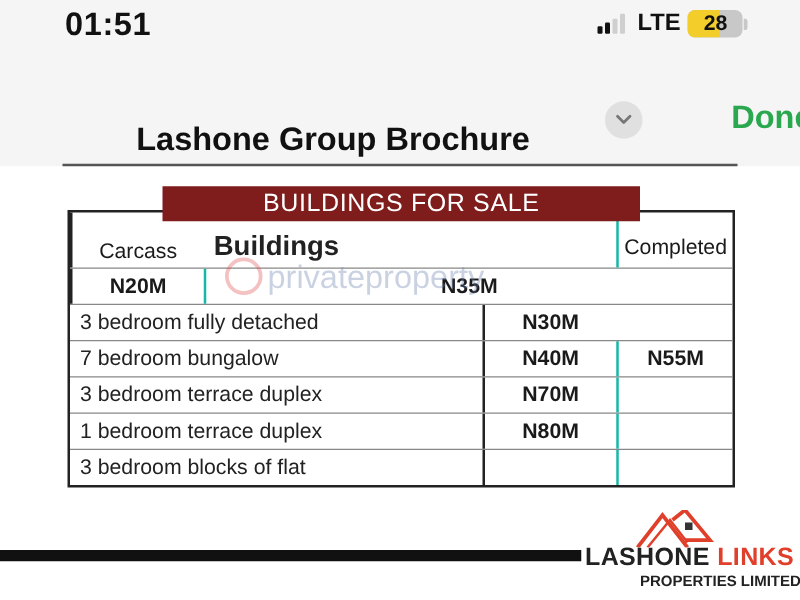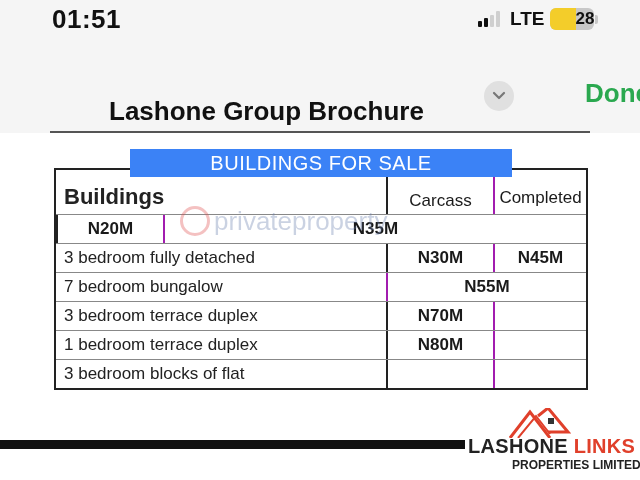--- a/index.html
+++ b/index.html
@@ -6,40 +6,40 @@
   html, body { width: 640px; height: 480px; overflow: hidden; background: #ffffff; }
   body { font-family: "Liberation Sans", "DejaVu Sans", sans-serif; position: relative; }
 
   .top-area { position: absolute; left: 0; top: 0; width: 640px; height: 133px; background: #f5f5f5; }
 
   .status-time { position: absolute; left: 52px; top: 4px; font-size: 26px; font-weight: bold; color: #111; letter-spacing: 0.5px; }
   .status-right { position: absolute; left: 478px; top: 7px; height: 24px; display: flex; align-items: center; gap: 6px; }
   .signal { display: flex; align-items: flex-end; gap: 2px; height: 16px; margin-right: 4px; }
   .signal span { display: block; width: 4px; border-radius: 1px; }
   .lte { font-size: 19px; font-weight: bold; color: #111; }
-  .battery { position: relative; width: 44px; height: 22px; border-radius: 6px; background: #c8c8c8; overflow: hidden; display: flex; align-items: center; justify-content: flex-end; }
+  .battery { position: relative; width: 44px; height: 22px; border-radius: 6px; background: #c8c8c8; overflow: hidden; display: flex; align-items: center; justify-content: center; }
   .battery .fill { position: absolute; left: 0; top: 0; bottom: 0; width: 58%; background: #f3cd2a; }
   .battery .num { position: relative; font-size: 17px; font-weight: bold; color: #111; }
   .battery-tip { width: 3px; height: 9px; background: #c8c8c8; border-radius: 0 2px 2px 0; margin-left: -5px; }
 
   .nav-title { position: absolute; left: 109px; top: 96px; font-size: 26px; font-weight: bold; color: #111; }
   .nav-chevron { position: absolute; left: 484px; top: 81px; width: 30px; height: 30px; border-radius: 50%; background: #e0e0e0; display: flex; align-items: center; justify-content: center; }
   .nav-done { position: absolute; left: 557px; top: 78px; font-size: 26px; font-weight: bold; color: #2aa84f; margin-left: 28px; }
 
   .doc-rule { position: absolute; left: 50px; top: 131px; width: 540px; height: 2px; background: #555; }
 
-  .banner { position: absolute; left: 130px; top: 149px; width: 382px; height: 28px; background: #3b82f6; color: #fff; font-size: 20px; display: flex; align-items: center; justify-content: center; letter-spacing: 0.5px; }
+  .banner { position: absolute; left: 130px; top: 149px; width: 382px; height: 28px; background: #7f1d1d; color: #fff; font-size: 20px; display: flex; align-items: center; justify-content: center; letter-spacing: 0.5px; }
 
   .table { position: absolute; left: 54px; top: 168px; width: 534px; border: 2px solid #222; background: #fff; }
   .row { display: flex; border-top: 1px solid #888; height: 29px; }
   .row.head { border-top: none; height: 44px; }
   .cell { display: flex; align-items: center; font-size: 17px; color: #222; }
   .c1 { width: 330px; padding-left: 8px; }
   .c2 { width: 107px; justify-content: center; border-left: 2px solid #222; font-weight: bold; color: #1a1a1a; }
-  .c3 { flex: 1; justify-content: center; border-left: 2px solid #a21caf; font-weight: bold; color: #1a1a1a; }
+  .c3 { flex: 1; justify-content: center; border-left: 2px solid #14b8a6; font-weight: bold; color: #1a1a1a; }
   .row.head .c1 { font-size: 22px; font-weight: bold; padding-top: 10px; }
   .row.head .c2, .row.head .c3 { font-size: 17px; font-weight: normal; padding-top: 12px; }
   .row.head .c2 { padding-top: 18px; }
 
   .watermark { position: absolute; left: 180px; top: 206px; display: flex; gap: 4px; opacity: 0.35; pointer-events: none; }
   .watermark .wm-logo { width: 30px; height: 30px; border: 3px solid #e05050; border-radius: 50%; }
   .watermark .wm-text { font-size: 26px; color: #6a7fae; }
 
   .footer-bar { position: absolute; left: 0; top: 440px; width: 465px; height: 9px; background: #111; }
   .brand { position: absolute; left: 468px; top: 408px; width: 170px; height: 70px; text-decoration: underline; }
@@ -74,35 +74,35 @@
       <polyline points="2,2 7,7 12,2" fill="none" stroke="#777" stroke-width="2.2" stroke-linecap="round" stroke-linejoin="round"></polyline>
     </svg>
   </div>
   <div class="nav-done">Done</div>
 </div>
 
 <div class="doc-rule"></div>
 
 <div class="table">
   <div class="row head">
+    <div class="cell c2">Carcass</div>
     <div class="cell c1">Buildings</div>
-    <div class="cell c2">Carcass</div>
     <div class="cell c3">Completed</div>
   </div>
   <div class="row">
     <div class="cell c2">N20M</div>
     <div class="cell c3">N35M</div>
   </div>
   <div class="row">
     <div class="cell c1">3 bedroom fully detached</div>
     <div class="cell c2">N30M</div>
-    <div class="cell c3">N45M</div>
   </div>
   <div class="row">
     <div class="cell c1">7 bedroom bungalow</div>
+    <div class="cell c2">N40M</div>
     <div class="cell c3">N55M</div>
   </div>
   <div class="row">
     <div class="cell c1">3 bedroom terrace duplex</div>
     <div class="cell c2">N70M</div>
     <div class="cell c3"></div>
   </div>
   <div class="row">
     <div class="cell c1">1 bedroom terrace duplex</div>
     <div class="cell c2">N80M</div>

